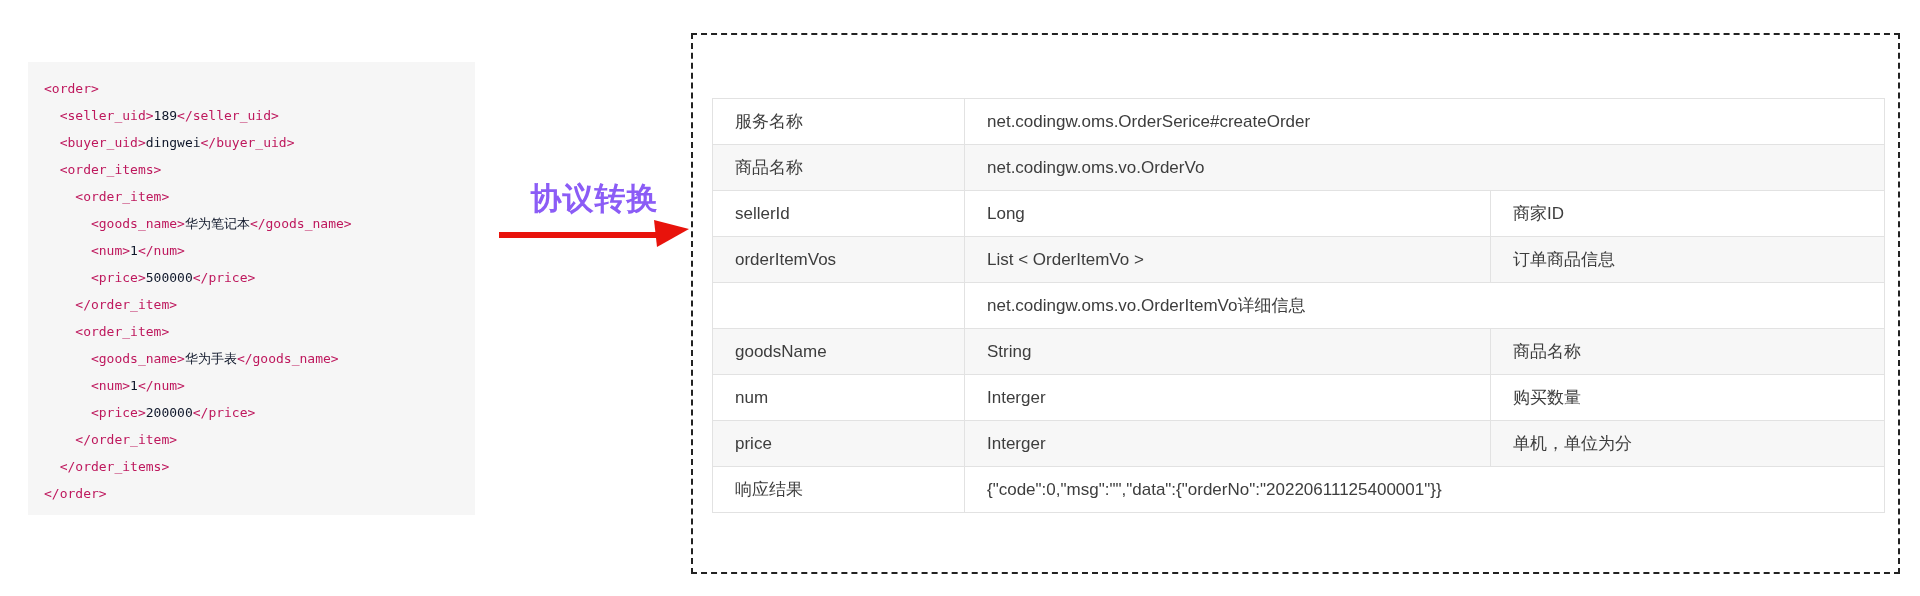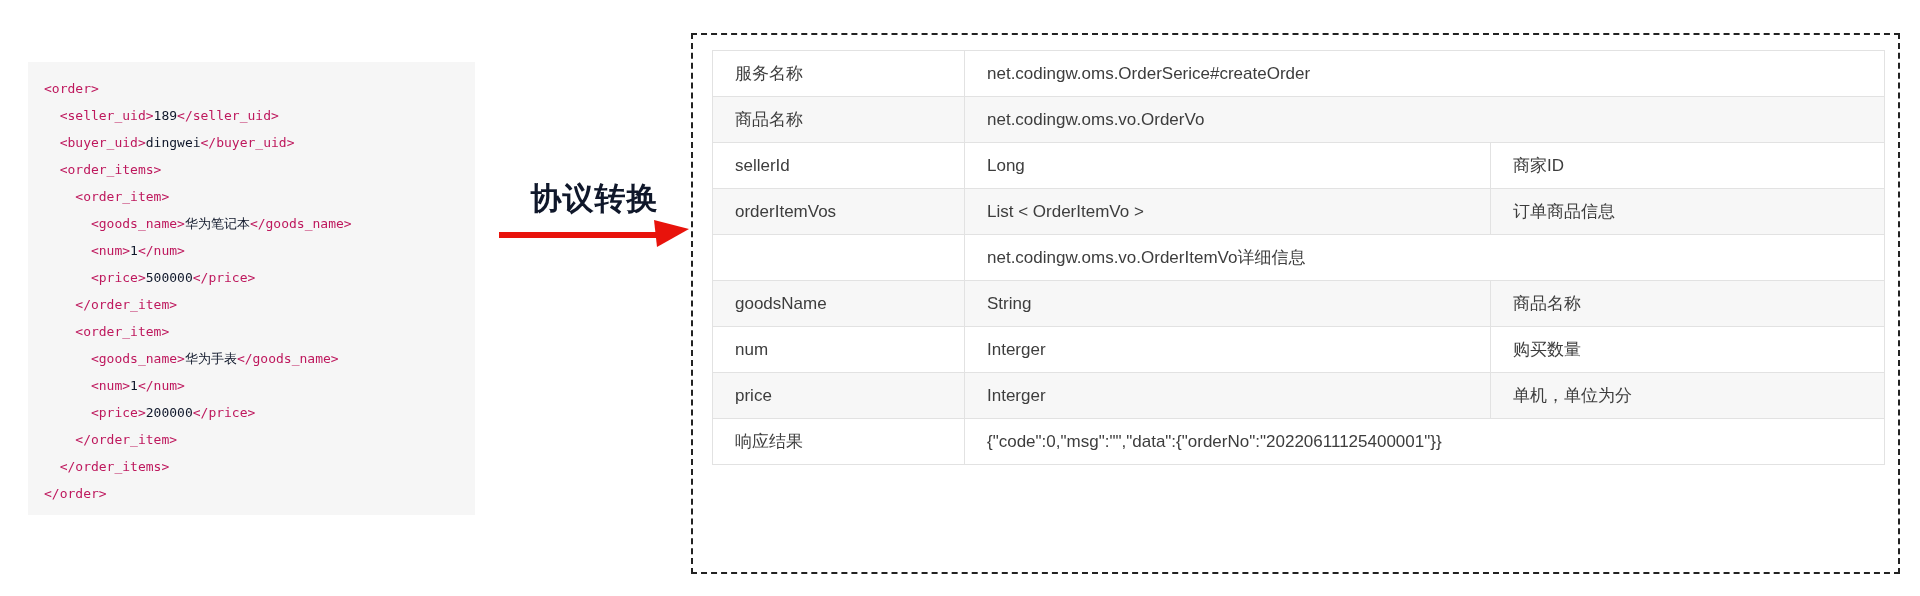--- a/index.html
+++ b/index.html
@@ -27,39 +27,40 @@
   .code-line { white-space: pre; }
   .xml-tag  { color: #be185d; }
   .xml-text { color: #0f172a; }
 
   
   .arrow-group { position: absolute; left: 497px; top: 178px; width: 195px; height: 80px; }
   .arrow-label {
     position: absolute; left: 0; top: 0; width: 195px;
     text-align: center;
     font-size: 31px; font-weight: 700;
-    color: #0f172a;
+    color: #8b5cf6;
     letter-spacing: 1px;
     white-space: nowrap;
   }
   .arrow-svg { position: absolute; left: 0; top: 34px; }
 
   
   .dashed-box {
     position: absolute;
     left: 691px; top: 33px;
     width: 1209px; height: 541px;
     box-sizing: border-box;
     border: 2px dashed #222222;
     padding: 15px 13px 10px 19px;
   }
   table.service-table {
     border-collapse: collapse;
     table-layout: fixed;
     width: 100%;
+    margin-top: 48px;
   }
   table.service-table td {
     border: 1px solid #e2e2e2;
     height: 45px;
     padding: 0 10px 0 22px;
     font-size: 17px;
     color: #3d3d3d;
     vertical-align: middle;
     overflow: hidden;
     white-space: nowrap;

